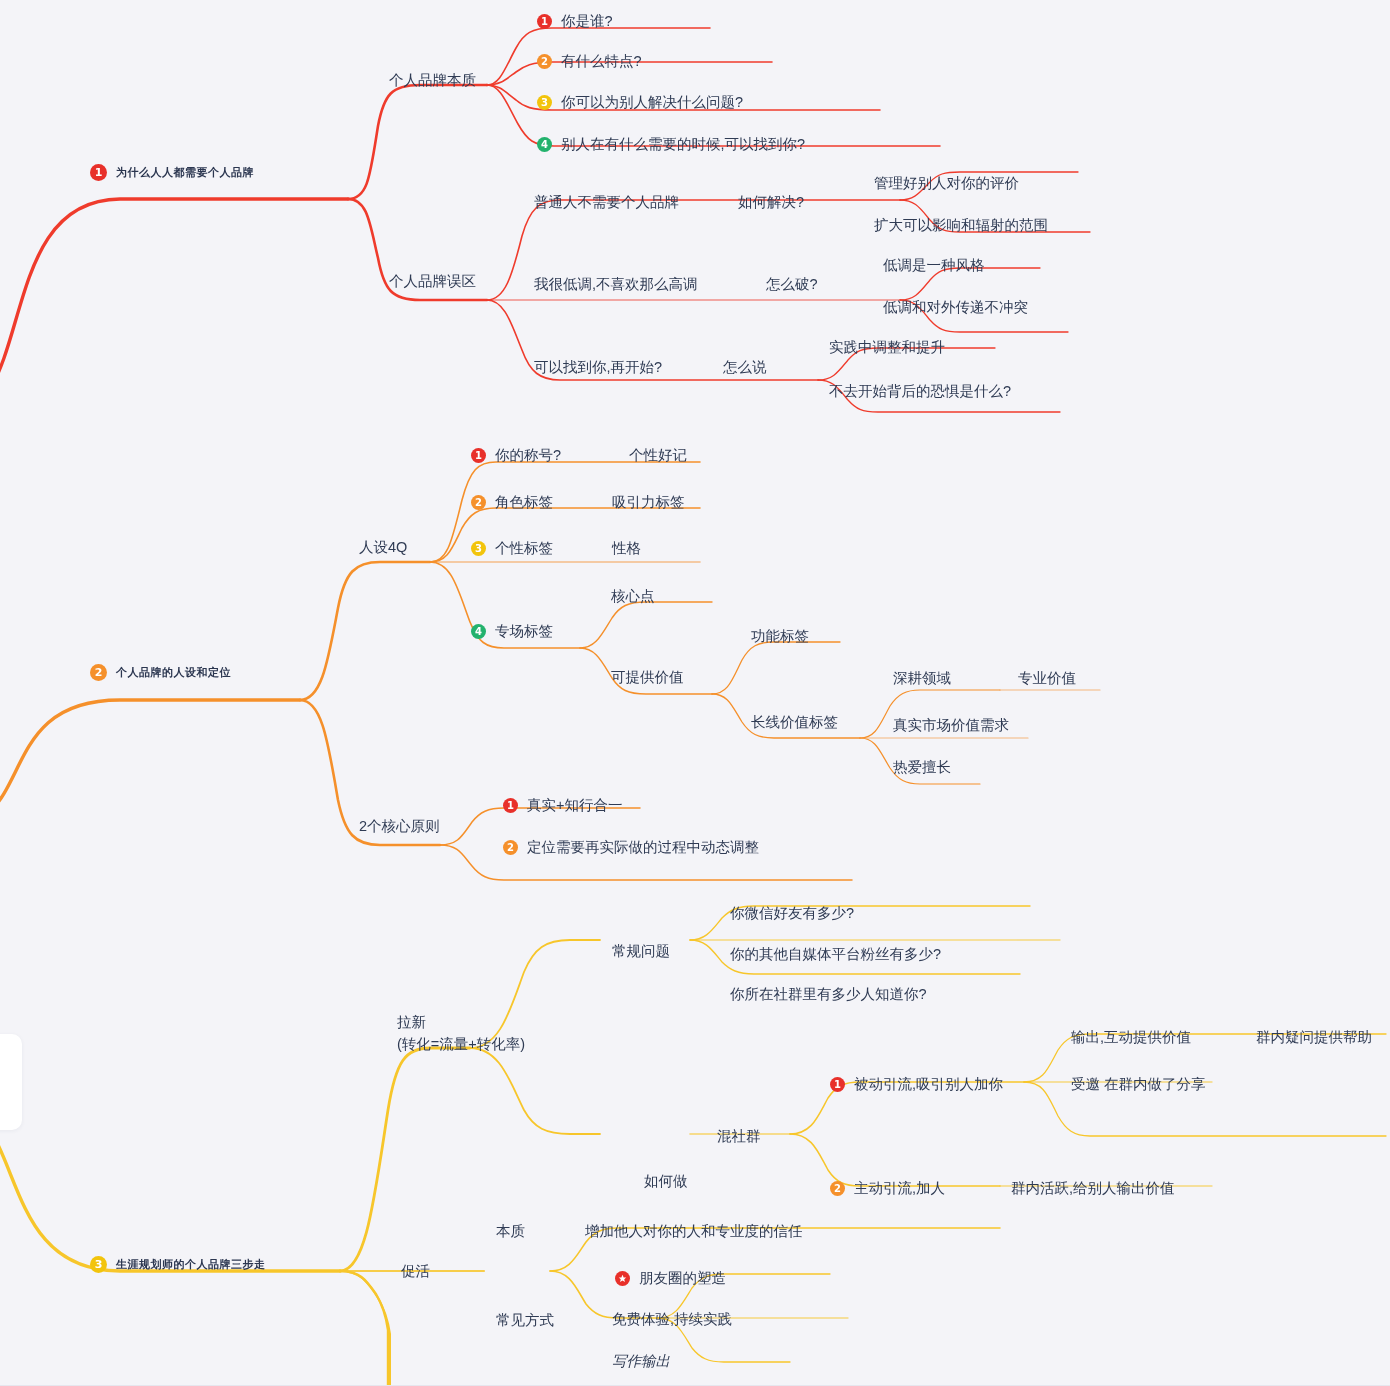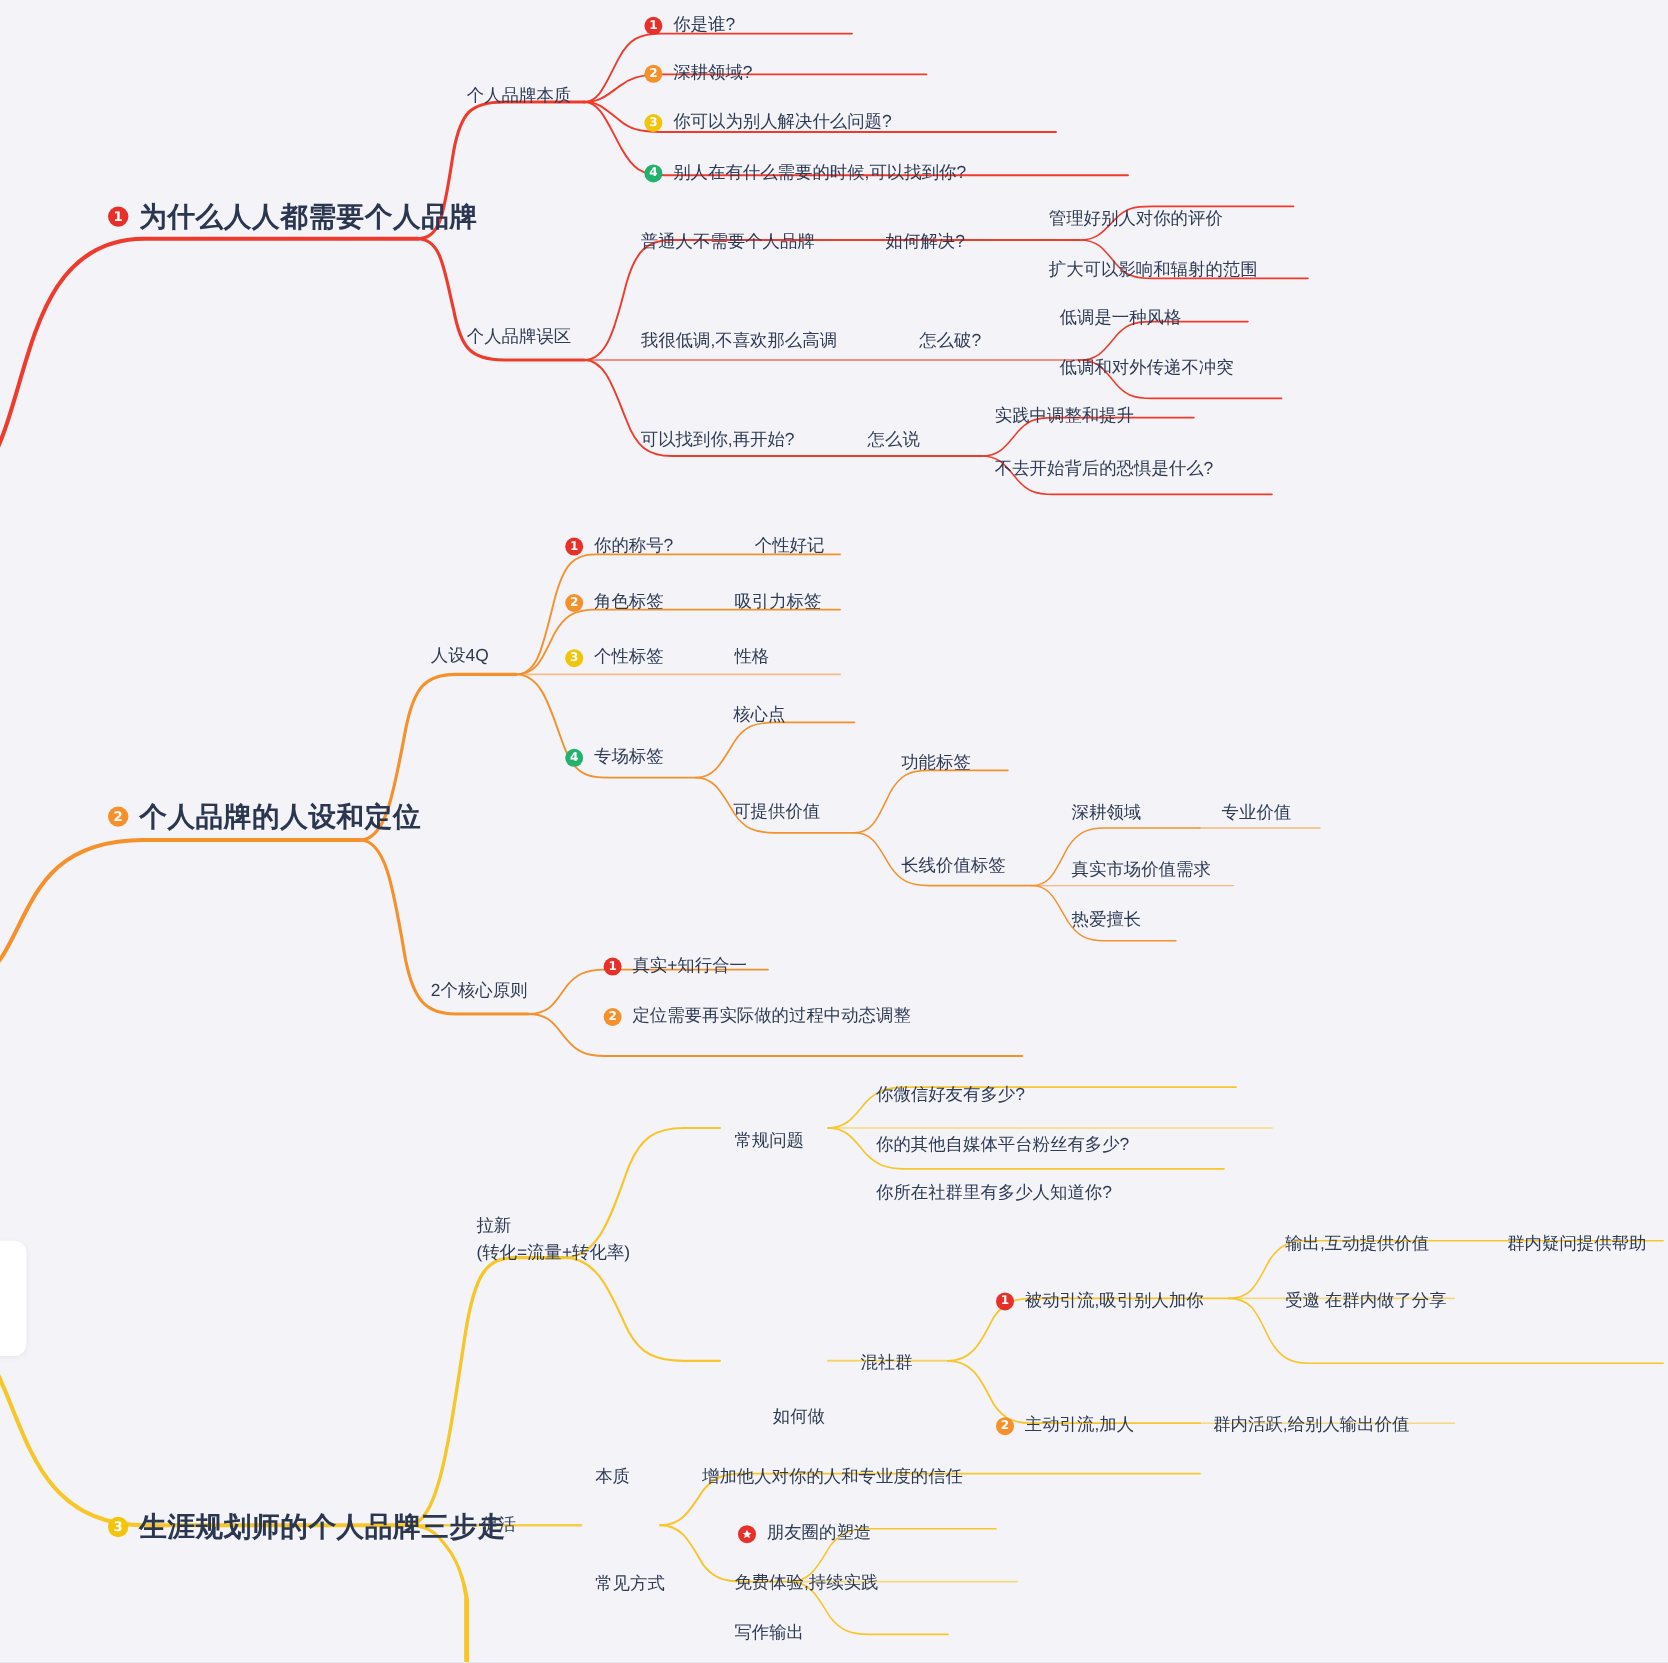--- a/index.html
+++ b/index.html
@@ -6,21 +6,21 @@
   body{
     width:1390px;height:1386px;
     background:#f4f4f8;
     font-family:"Liberation Sans","DejaVu Sans",sans-serif;
     overflow:hidden;position:relative;
   }
   #canvas{position:absolute;inset:0;width:1390px;height:1386px;}
   svg.links{position:absolute;left:0;top:0;width:1390px;height:1386px;pointer-events:none;}
   .node{position:absolute;white-space:nowrap;display:flex;align-items:center;gap:9px;}
   .node .txt{color:#2f3b54;font-size:14.5px;line-height:1.45;}
-  .node.main .txt{font-size:23px;font-weight:bold;color:#2b3650;letter-spacing:.5px;}
+  .node.main .txt{font-size:11px;font-weight:bold;color:#2b3650;letter-spacing:.5px;}
   .node.wrap{white-space:normal;width:212px;align-items:flex-start;}
   .node.wrap .txt{line-height:1.5;}
   .badge{
     width:15px;height:15px;border-radius:50%;
     display:inline-flex;align-items:center;justify-content:center;
     color:#fff;font-size:10px;font-weight:bold;flex:0 0 auto;
     font-family:"DejaVu Sans",sans-serif;line-height:1;
   }
   .badge.big{width:17px;height:17px;font-size:11px;}
   .badge.c1{background:#e8302a;}
@@ -136,21 +136,21 @@
   <div class="node" style="left:389px;top:271px;align-items:center;">
     <span class="txt">个人品牌误区</span>
   </div>
 
   <div class="node" style="left:537px;top:11px;">
     <span class="badge c1">1</span>
     <span class="txt">你是谁?</span>
   </div>
   <div class="node" style="left:537px;top:51px;">
     <span class="badge c2">2</span>
-    <span class="txt">深耕领域?</span>
+    <span class="txt">有什么特点?</span>
   </div>
   <div class="node" style="left:537px;top:92px;">
     <span class="badge c3">3</span>
     <span class="txt">你可以为别人解决什么问题?</span>
   </div>
   <div class="node" style="left:537px;top:134px;">
     <span class="badge c4">4</span>
     <span class="txt">别人在有什么需要的时候,可以找到你?</span>
   </div>
 
@@ -336,18 +336,18 @@
     <span class="badge star">
       <svg viewBox="0 0 24 24" aria-hidden="true">
           <polygon fill="#ffffff" points="12,2 15,9 22,9.4 16.6,14 18.4,21 12,17.2 5.6,21 7.4,14 2,9.4 9,9"></polygon>
         </svg>
     </span>
     <span class="txt">朋友圈的塑造</span>
   </div>
   <div class="node" style="left:612px;top:1309px;">
     <span class="txt">免费体验,持续实践</span>
   </div>
-  <div class="node" style="left:612px;top:1351px;">
+  <div class="node" style="left:612px;top:1351px;font-style:italic;">
     <span class="txt">写作输出</span>
   </div>
 
   <div class="bottom-rule"></div>
 </div>
 
 </body></html>

